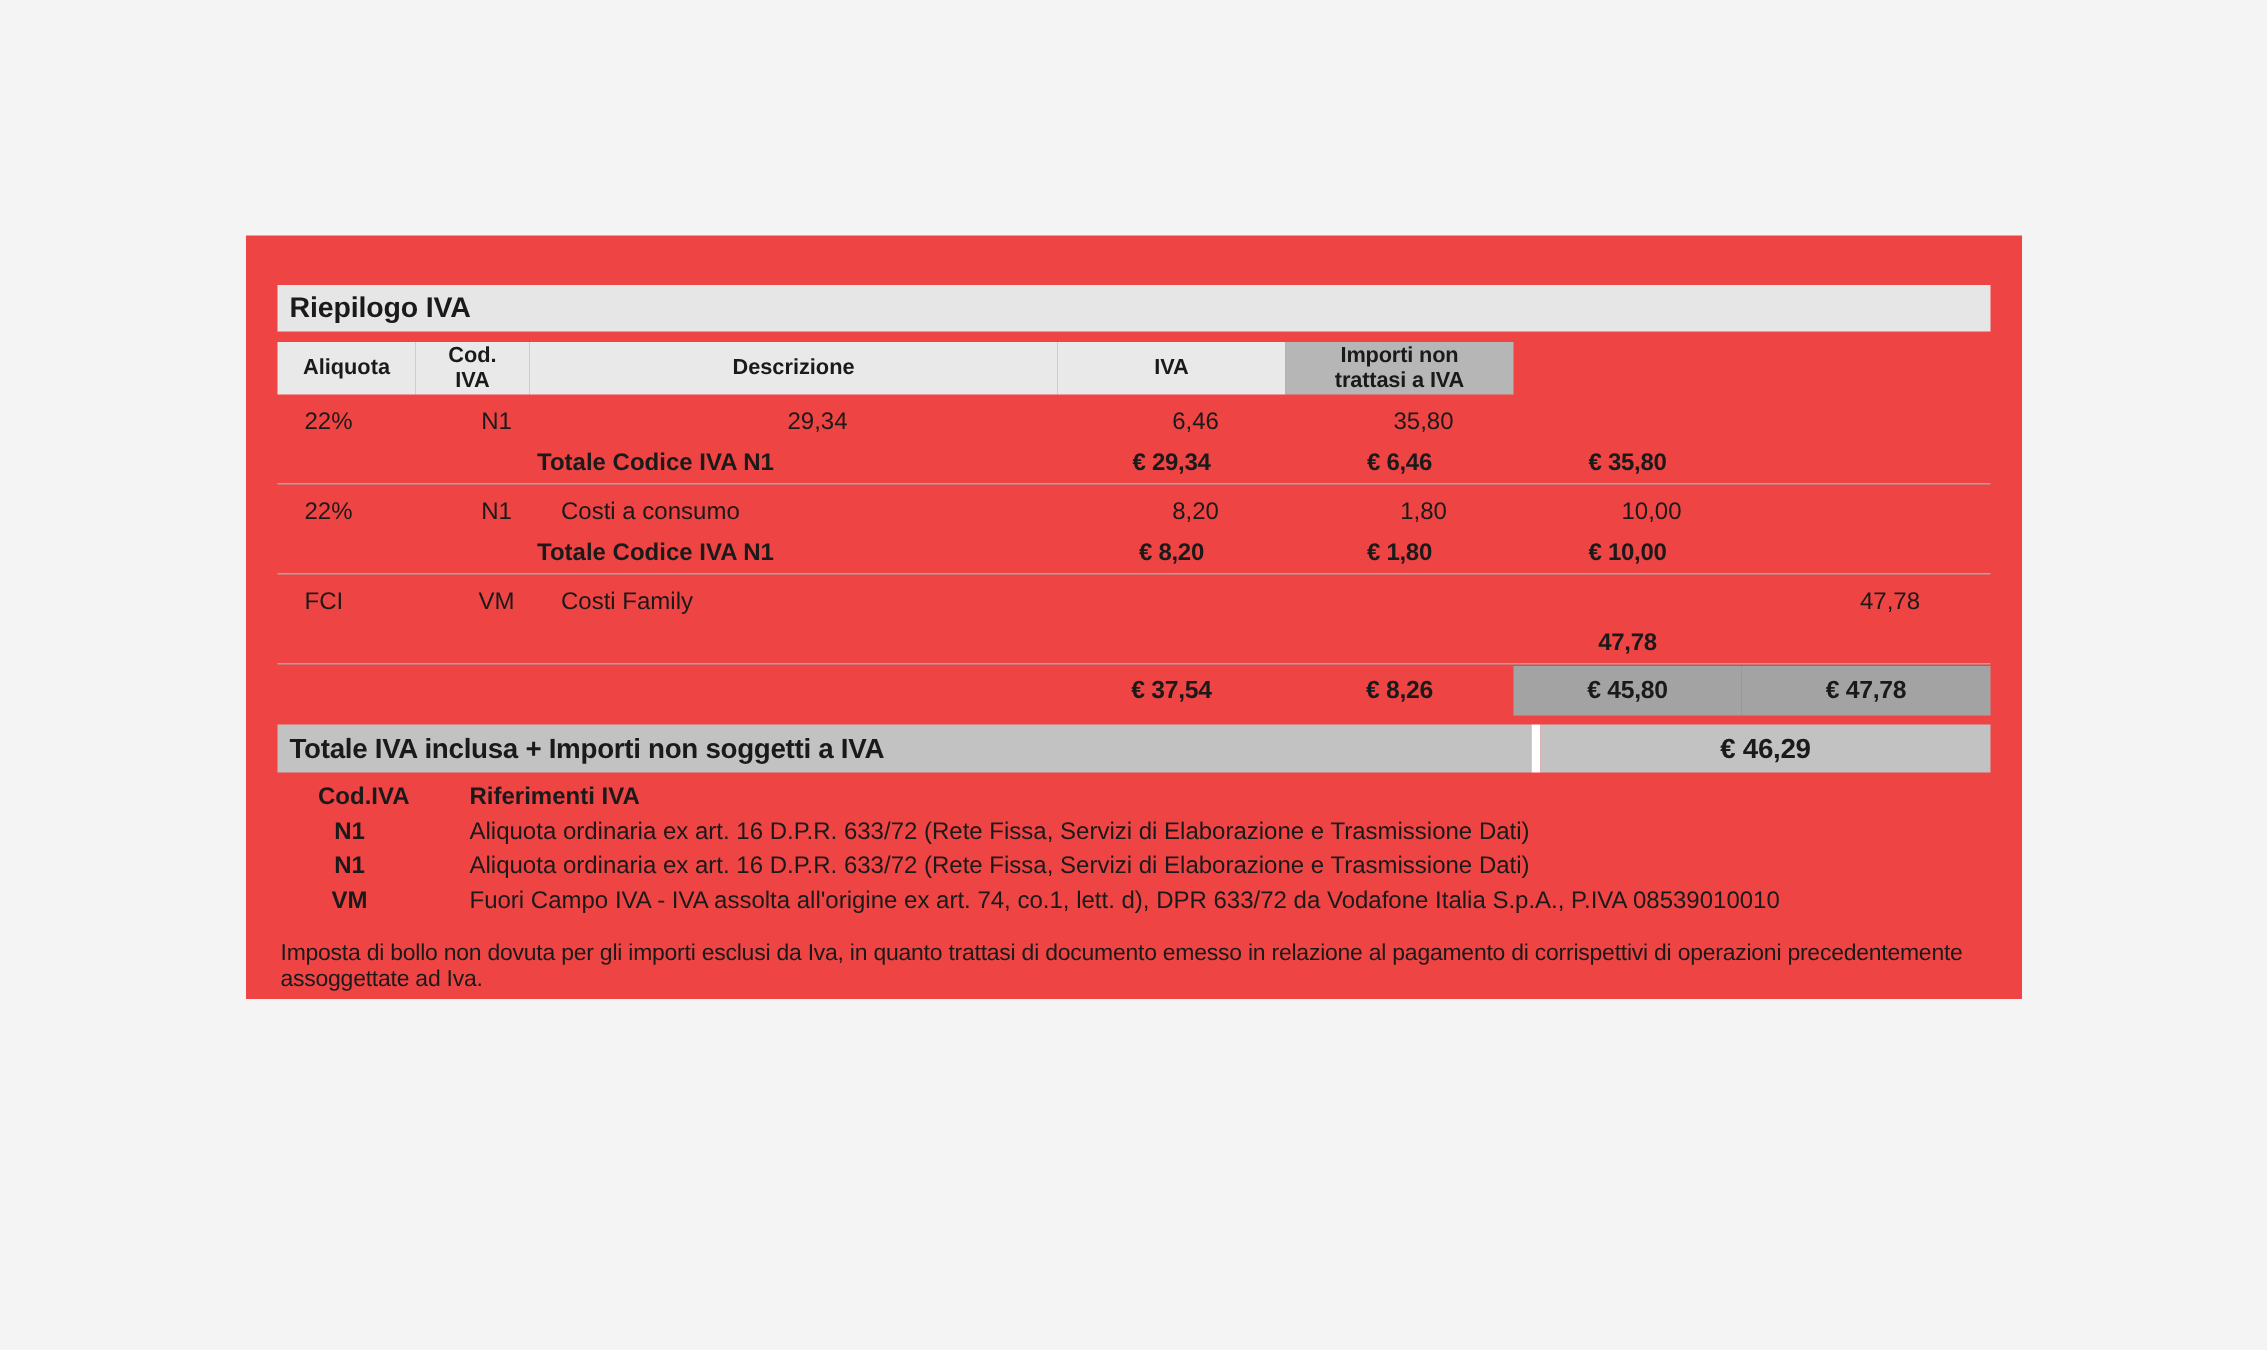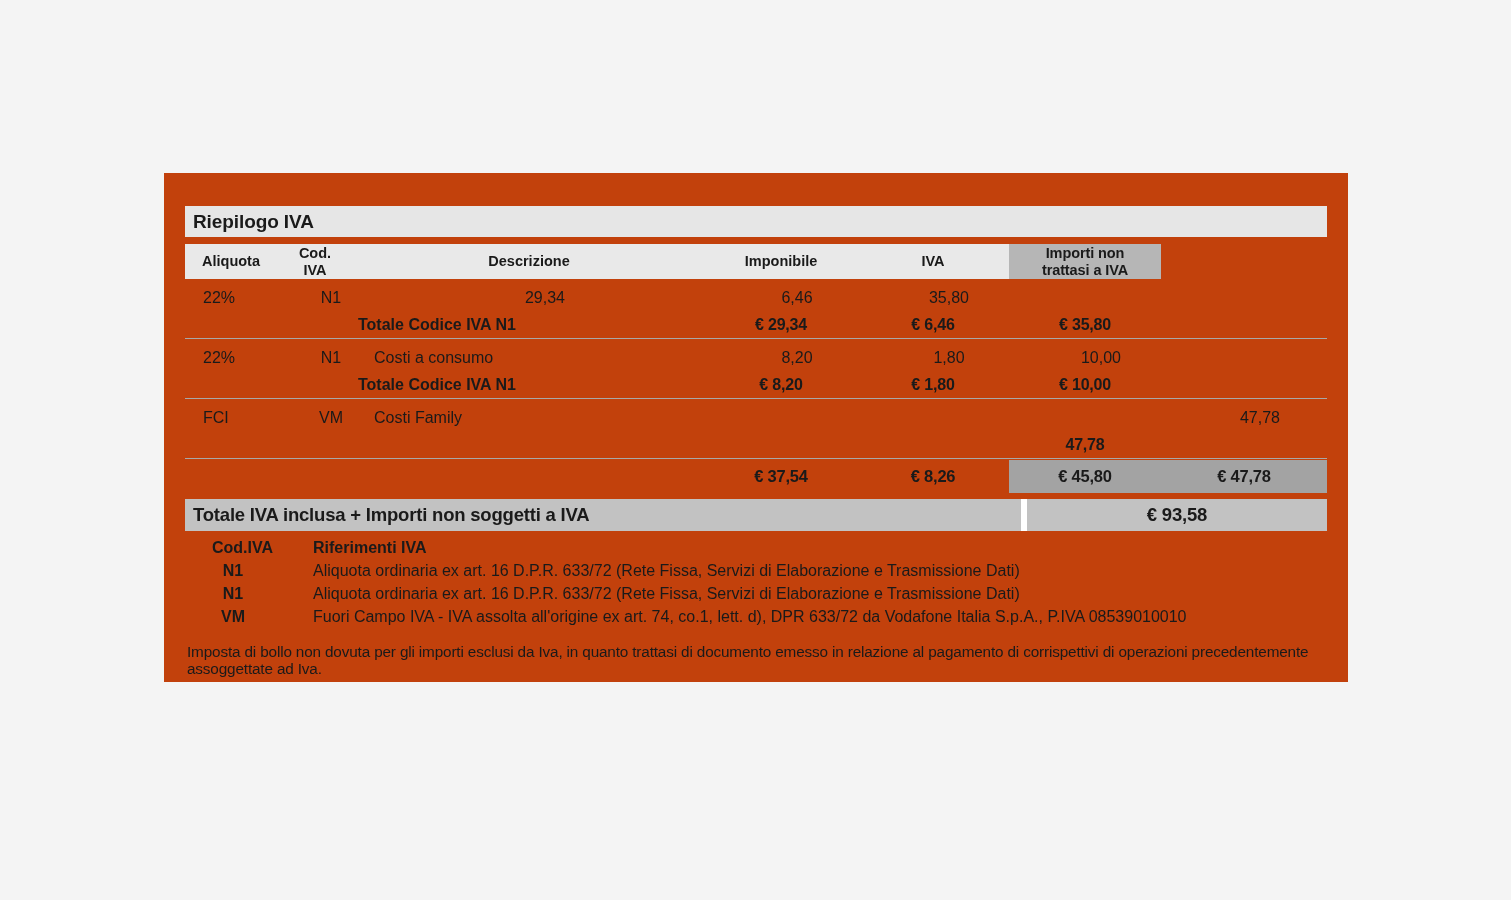--- a/index.html
+++ b/index.html
@@ -19,24 +19,24 @@
   .page {
     position: relative;
     width: 1511px;
     height: 900px;
   }
 
   
   .card {
     position: absolute;
     left: 164px;
-    top: 173px;
+    top: 157px;
     width: 1184px;
     height: 509px;
-    background: #c2410c;
+    background: #ef4444;
   }
 
   .doc {
     position: absolute;
     left: 21px;
     top: 33px;
     width: 1142px;
   }
 
   
@@ -220,23 +220,20 @@
           <span>Aliquota</span>
         </div>
         <div class="th">
           <span class="th-stack">
             <span>Cod.</span>
             <span>IVA</span>
           </span>
         </div>
         <div class="th">
           <span>Descrizione</span>
-        </div>
-        <div class="th">
-          <span>Imponibile</span>
         </div>
         <div class="th">
           <span>IVA</span>
         </div>
         <div class="th dark tight">
           <span class="th-stack">
             <span>Importi non</span>
             <span>trattasi  a IVA</span>
           </span>
         </div>
@@ -309,21 +306,21 @@
         <div class="td"></div>
         <div class="td">€ 37,54</div>
         <div class="td">€ 8,26</div>
         <div class="td shade">€ 45,80</div>
         <div class="td shade">€ 47,78</div>
       </div>
 
       <div class="finalrow">
         <div class="final-label">Totale IVA inclusa + Importi non soggetti a IVA</div>
         <div class="final-gap"></div>
-        <div class="final-value">€ 93,58</div>
+        <div class="final-value">€ 46,29</div>
       </div>
 
       <div class="legend">
         <div class="legend-row">
           <div class="legend-code head">Cod.IVA</div>
           <div class="legend-text head">Riferimenti IVA</div>
         </div>
         <div class="legend-row">
           <div class="legend-code">N1</div>
           <div class="legend-text">Aliquota ordinaria ex art. 16 D.P.R. 633/72 (Rete Fissa, Servizi di Elaborazione e Trasmissione Dati)</div>

